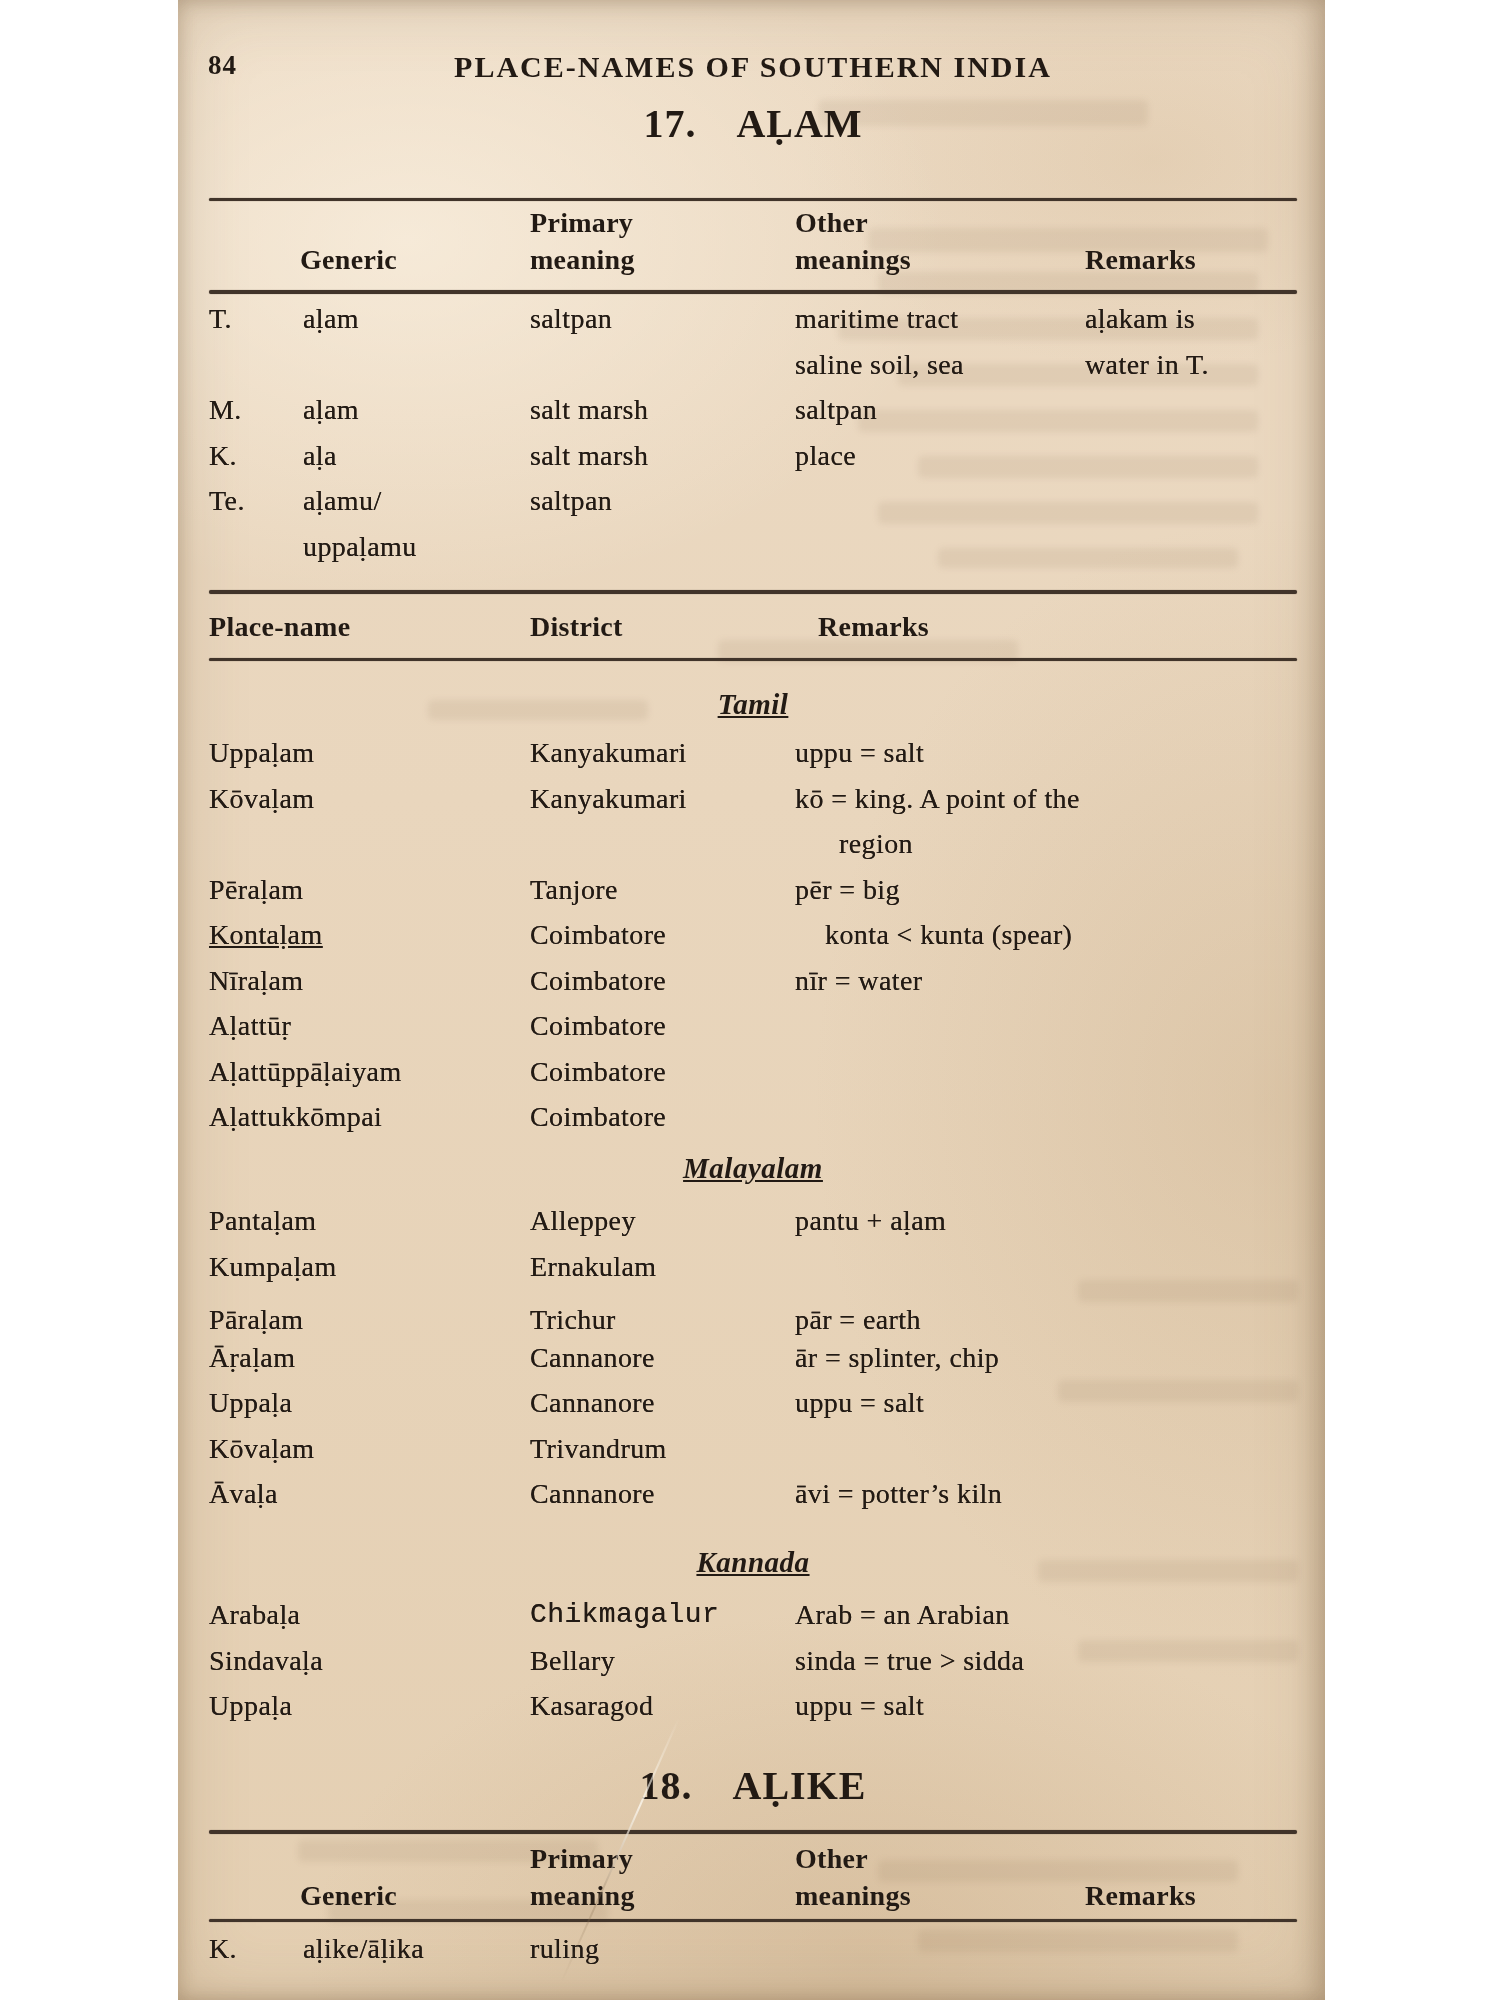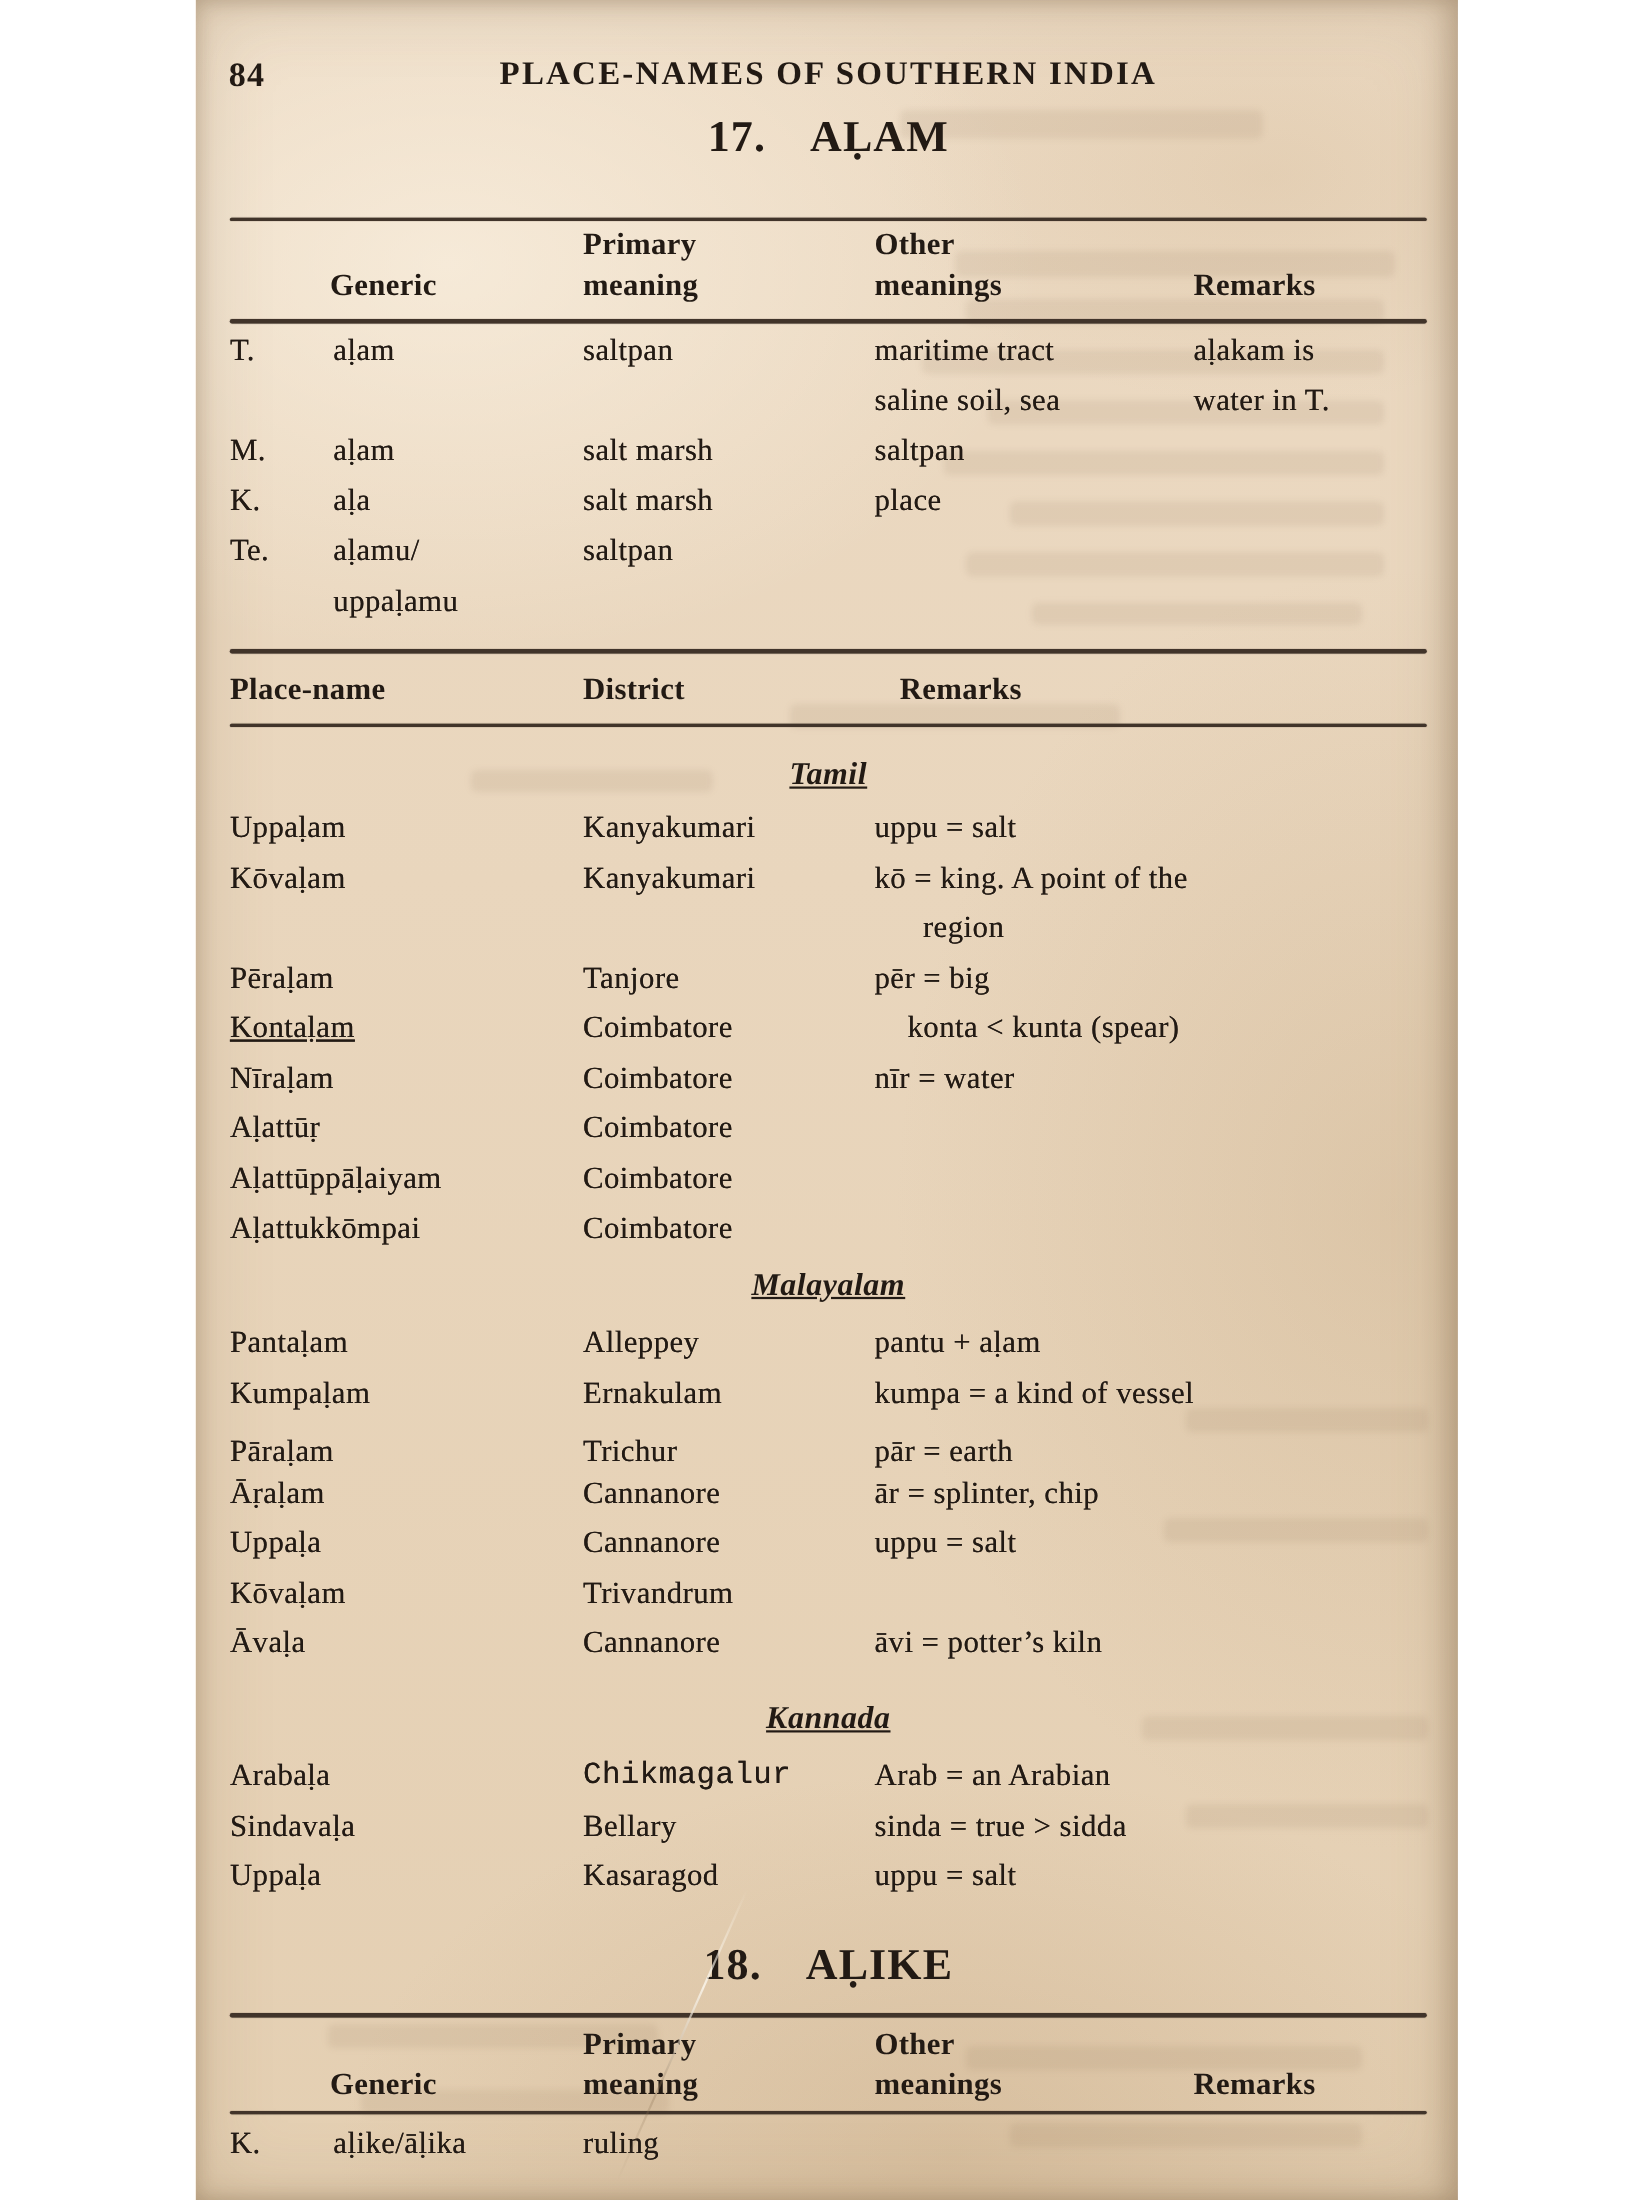--- a/index.html
+++ b/index.html
@@ -14,21 +14,21 @@
     background-image:
       radial-gradient(ellipse 900px 600px at 20% 12%, rgba(255,248,235,0.55), rgba(255,248,235,0) 60%),
       radial-gradient(ellipse 700px 900px at 95% 55%, rgba(190,160,120,0.28), rgba(190,160,120,0) 65%),
       radial-gradient(ellipse 800px 500px at 60% 98%, rgba(185,152,112,0.30), rgba(185,152,112,0) 70%),
       radial-gradient(ellipse 500px 300px at 85% 8%, rgba(200,170,130,0.22), rgba(200,170,130,0) 70%),
       linear-gradient(180deg, #ecdac3 0%, #e9d6bd 40%, #e4cfb2 100%);
     box-shadow: inset 0 0 70px rgba(120,90,55,0.22), inset -10px 0 22px rgba(100,72,45,0.25), inset 6px 0 14px rgba(120,92,60,0.15);
     color:#221a14;
   }
   .hdr-num{
-    position:absolute;left:30px;top:50px;font-size:31px;font-weight:bold;letter-spacing:1px;
+    position:absolute;left:30px;top:50px;font-size:27px;font-weight:bold;letter-spacing:1px;
   }
   .hdr-title{
     position:absolute;left:31px;top:50px;width:1088px;text-align:center;
     font-size:30px;font-weight:bold;letter-spacing:2px;
   }
   .sec-heading{
     position:absolute;left:31px;width:1088px;text-align:center;
     font-size:40px;font-weight:bold;letter-spacing:1px;
   }
   .sec-heading .num{margin-right:40px;}
@@ -188,21 +188,20 @@
   <div class="lang-label" style="top:1152px;">Malayalam</div>
   <div class="rows" style="top:1198px;">
       <div class="t-row" style="top: 0px;">
         <span class="cell" style="left: 31px;">Pantaḷam</span>
         <span class="cell" style="left: 352px;">Alleppey</span>
         <span class="cell" style="left: 617px;">pantu + aḷam</span>
       </div>
       <div class="t-row" style="top: 45.5px;">
         <span class="cell" style="left: 31px;">Kumpaḷam</span>
         <span class="cell" style="left: 352px;">Ernakulam</span>
-        <span class="cell" style="left: 617px;">kumpa = a kind of vessel</span>
       </div>
       <div class="t-row" style="top: 99px;">
         <span class="cell" style="left: 31px;">Pāraḷam</span>
         <span class="cell" style="left: 352px;">Trichur</span>
         <span class="cell" style="left: 617px;">pār = earth</span>
       </div>
       <div class="t-row" style="top: 136.5px;">
         <span class="cell" style="left: 31px;">Āṛaḷam</span>
         <span class="cell" style="left: 352px;">Cannanore</span>
         <span class="cell" style="left: 617px;">ār = splinter, chip</span>

